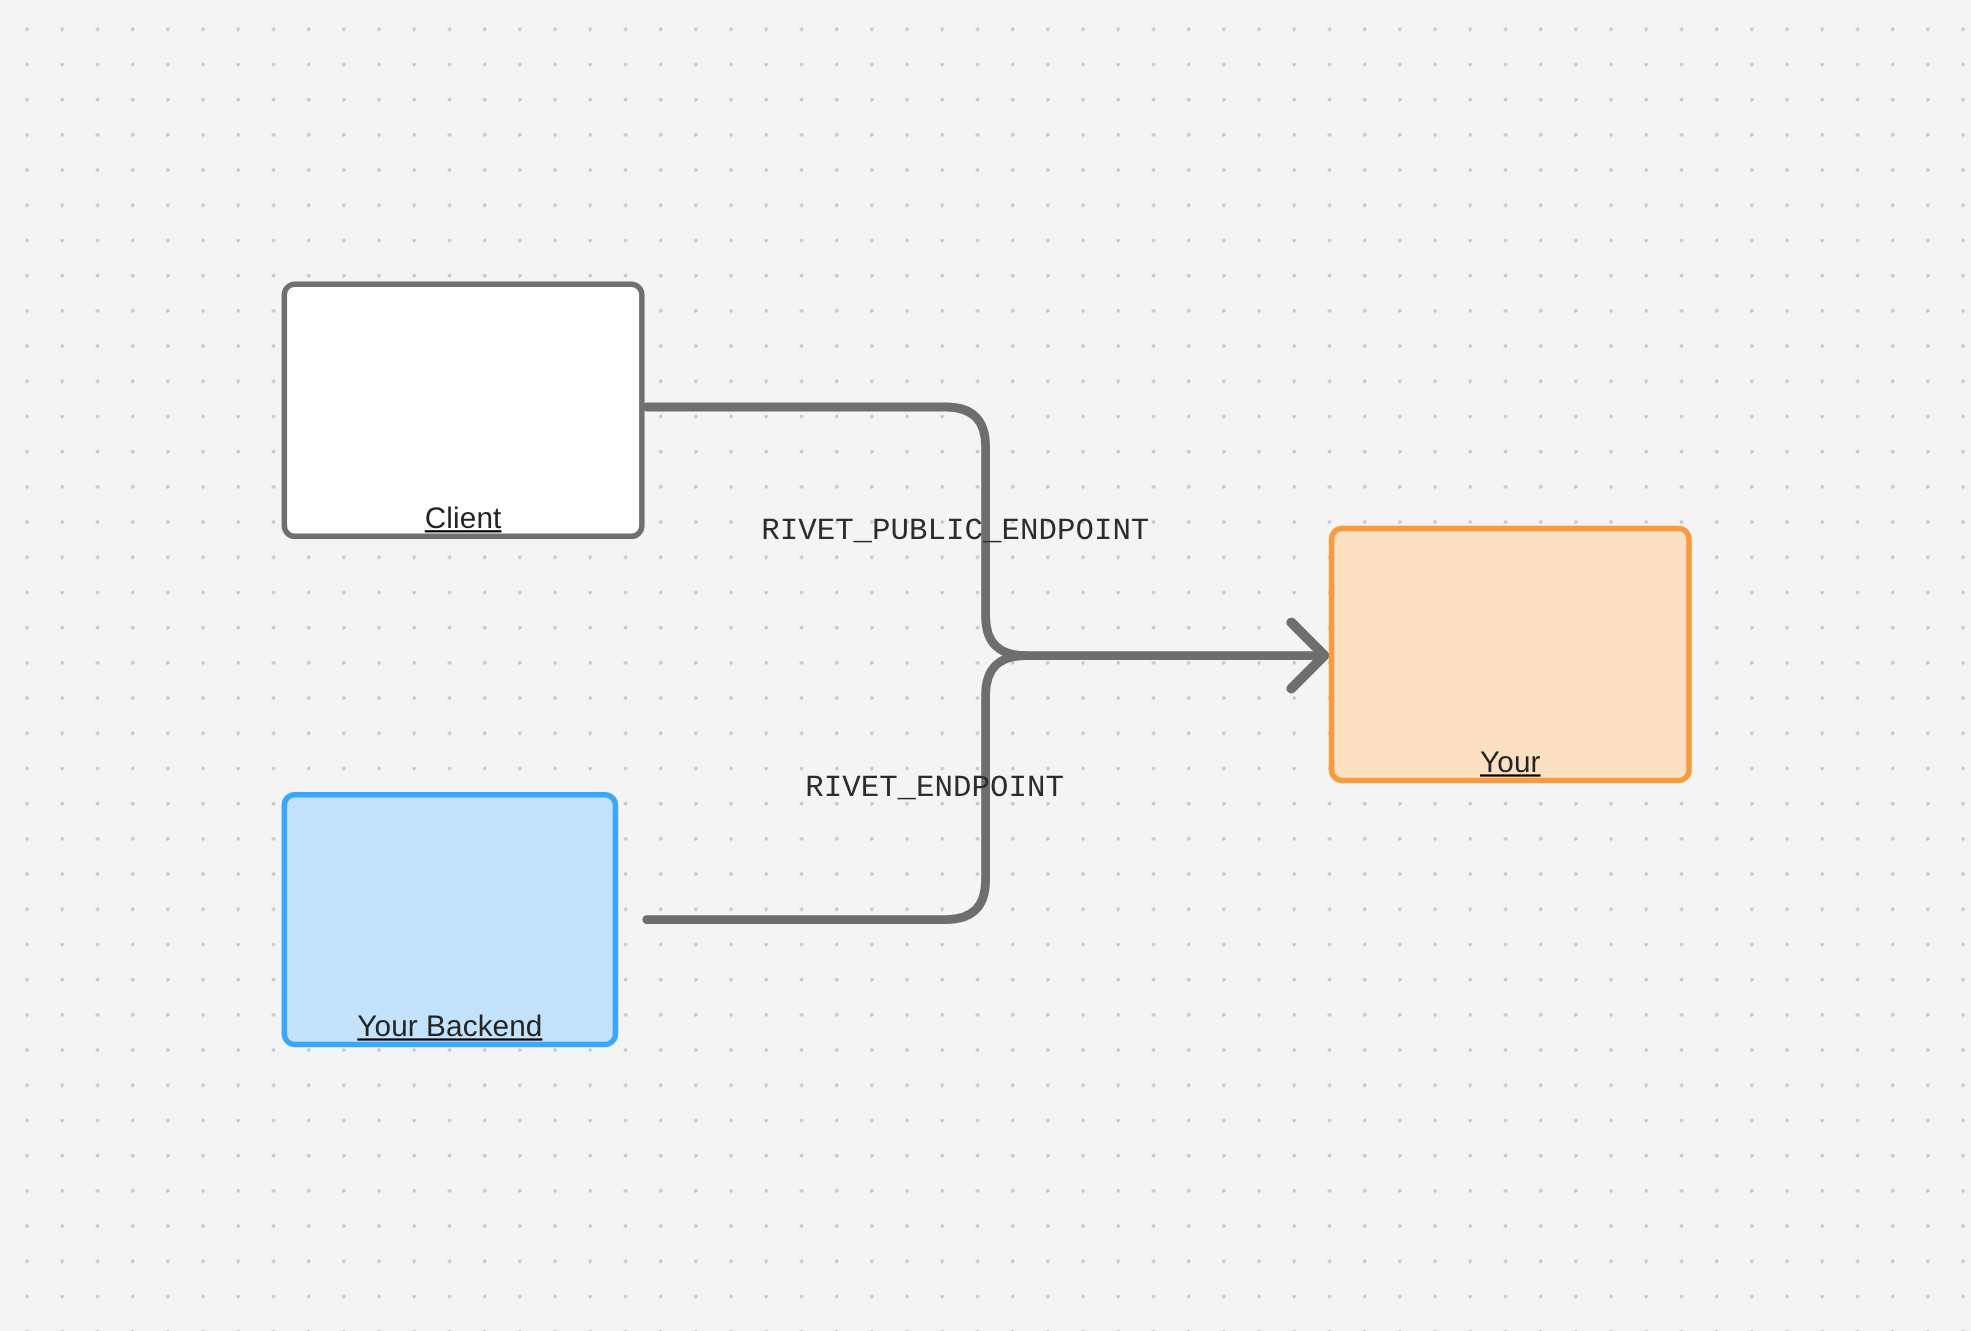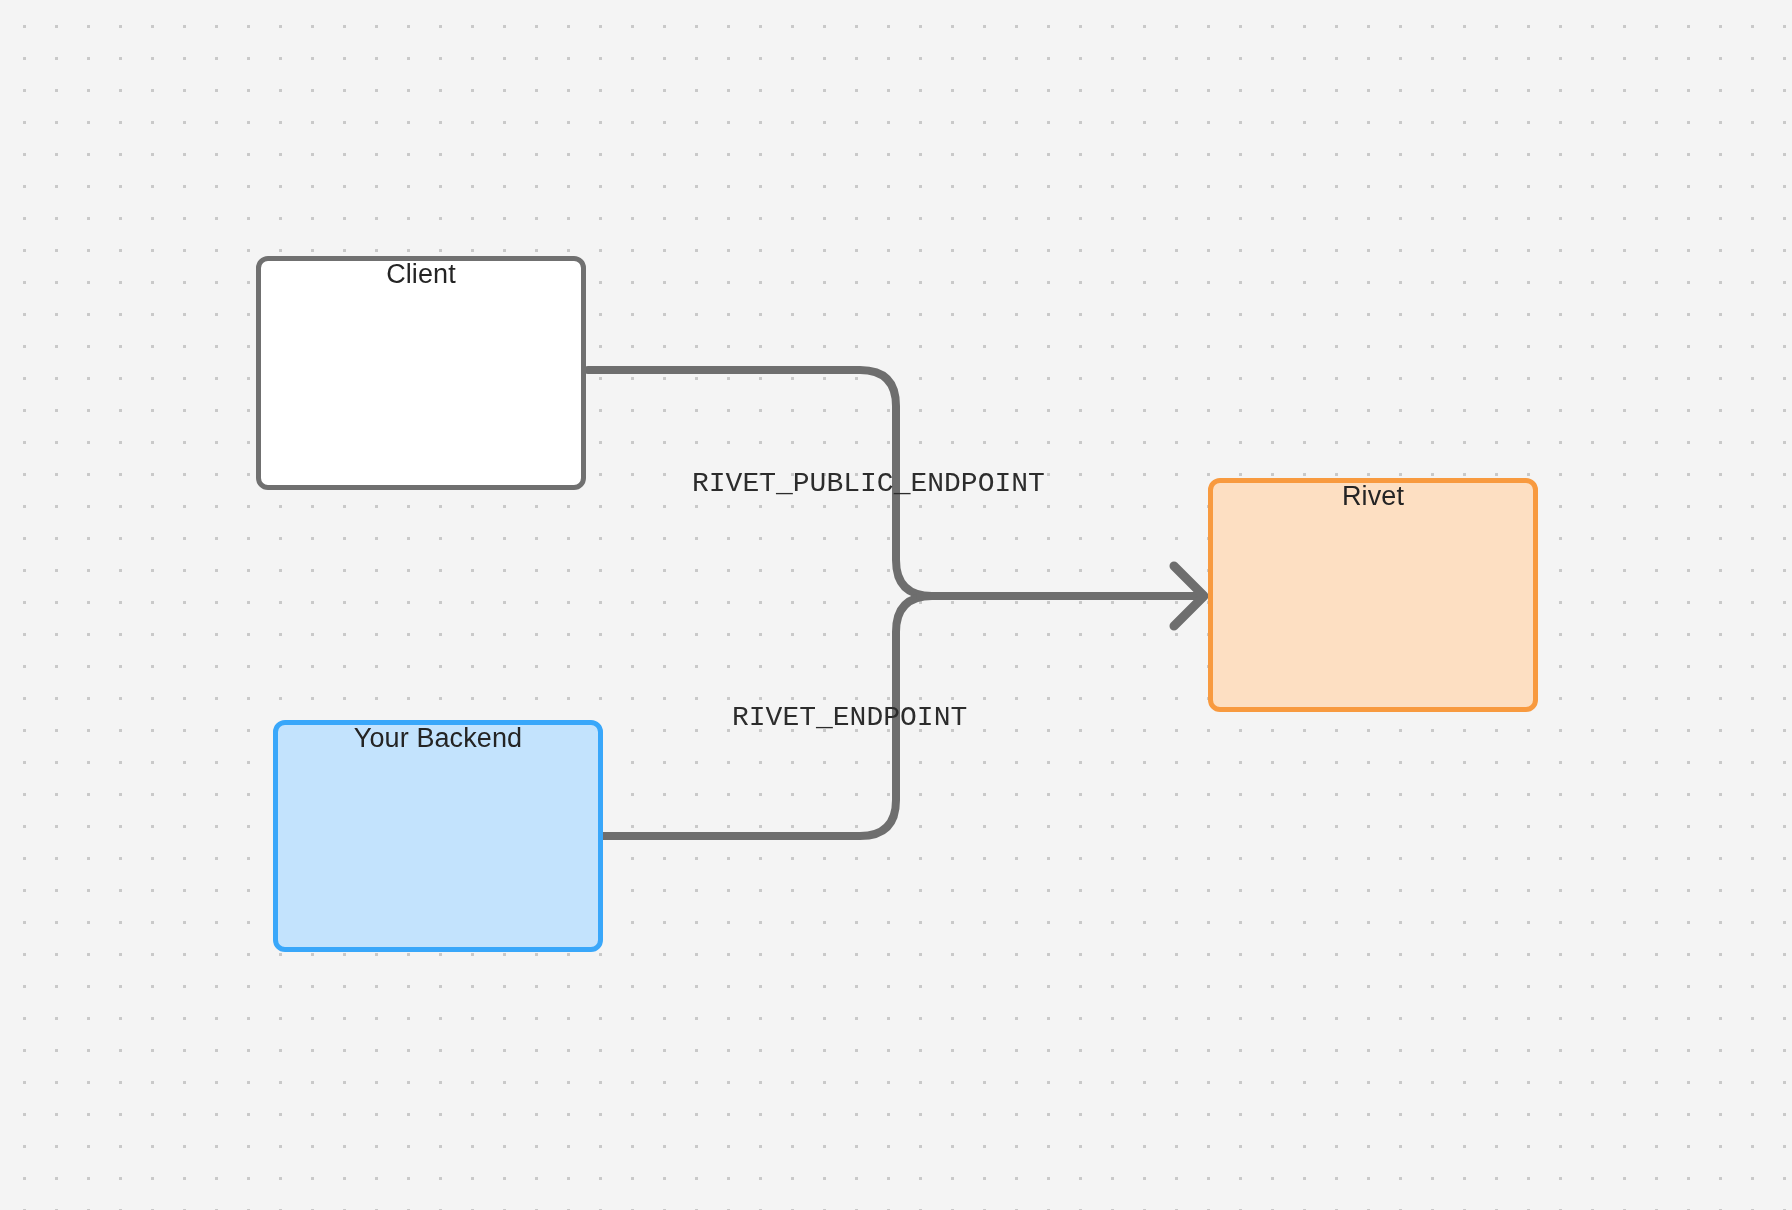--- a/index.html
+++ b/index.html
@@ -33,24 +33,25 @@
     width: 1792px;
     height: 1210px;
     pointer-events: none;
   }
 
   
   .node {
     position: absolute;
     box-sizing: border-box;
     display: flex;
-    align-items: flex-start;
+    align-items: flex-end;
     justify-content: center;
     border-radius: 12px;
     border-style: solid;
+    text-decoration: underline;
   }
   .node-label {
     font-family: "Liberation Sans", sans-serif;
     font-size: 27px;
     line-height: 1;
     color: #242424;
     letter-spacing: 0.1px;
     white-space: nowrap;
   }
 
@@ -58,23 +59,23 @@
     left: 256px;
     top: 256px;
     width: 330px;
     height: 234px;
     border-width: 5px;
     border-color: #707070;
     background: #ffffff;
   }
 
   #node-backend {
-    left: 273px;
+    left: 256px;
     top: 720px;
-    width: 330px;
+    width: 306px;
     height: 232px;
     border-width: 5px;
     border-color: #39a7fa;
     background: #c3e3fd;
   }
 
   #node-rivet {
     left: 1208px;
     top: 478px;
     width: 330px;
@@ -125,16 +126,16 @@
 
   <div class="node" id="node-client">
     <span class="node-label">Client</span>
   </div>
 
   <div class="node" id="node-backend">
     <span class="node-label">Your Backend</span>
   </div>
 
   <div class="node" id="node-rivet">
-    <span class="node-label">Rivet</span>
+    <span class="node-label">Your</span>
   </div>
 
 </div>
 
 </body></html>

